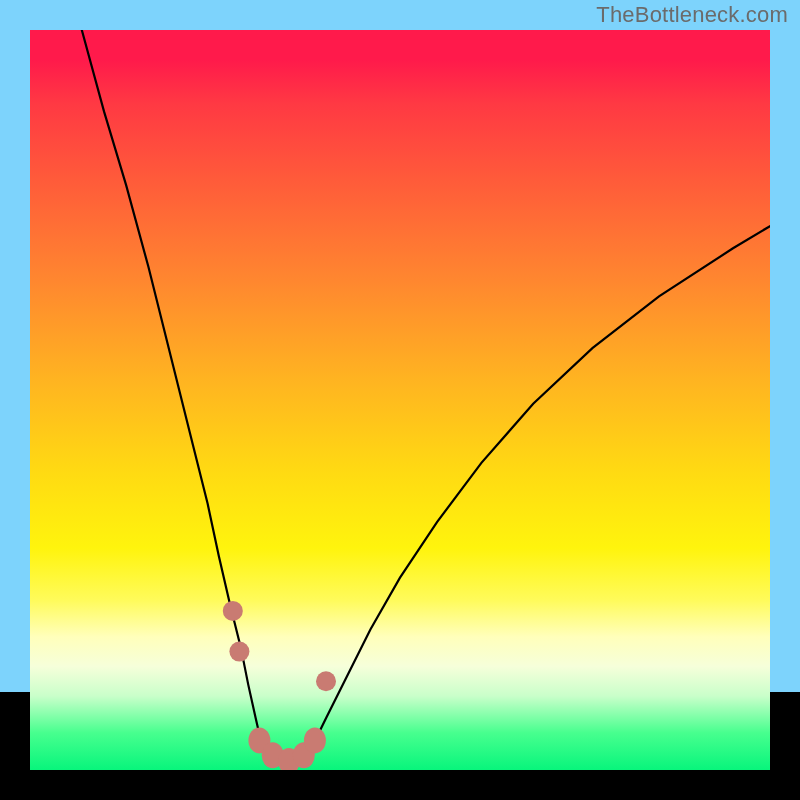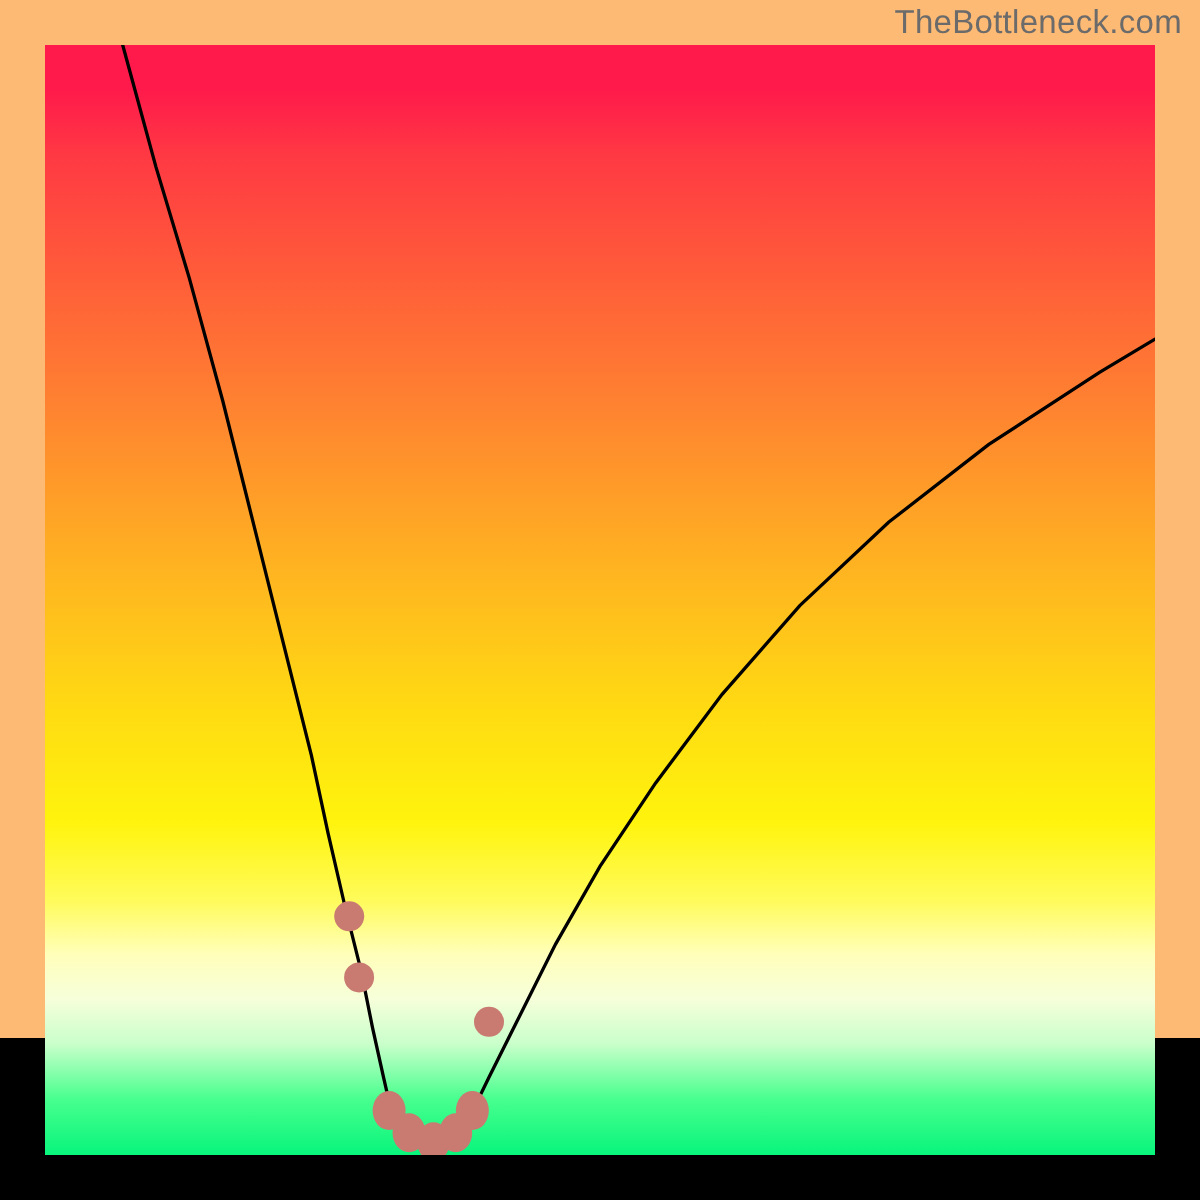--- a/index.html
+++ b/index.html
@@ -8,21 +8,21 @@
     width: 800px;
     height: 800px;
     background: #000;
     overflow: hidden;
     font-family: Arial, Helvetica, sans-serif;
   }
   .frame {
     position: absolute;
     left: 0; top: 0;
     width: 800px; height: 692px;
-    background: #fdba74;
+    background: #7dd3fc;
   }
   .watermark {
     position: absolute;
     top: 2px;
     right: 12px;
     color: #6b6b6b;
     font-size: 22px;
     letter-spacing: 0.2px;
     font-weight: 400;
     z-index: 10;

